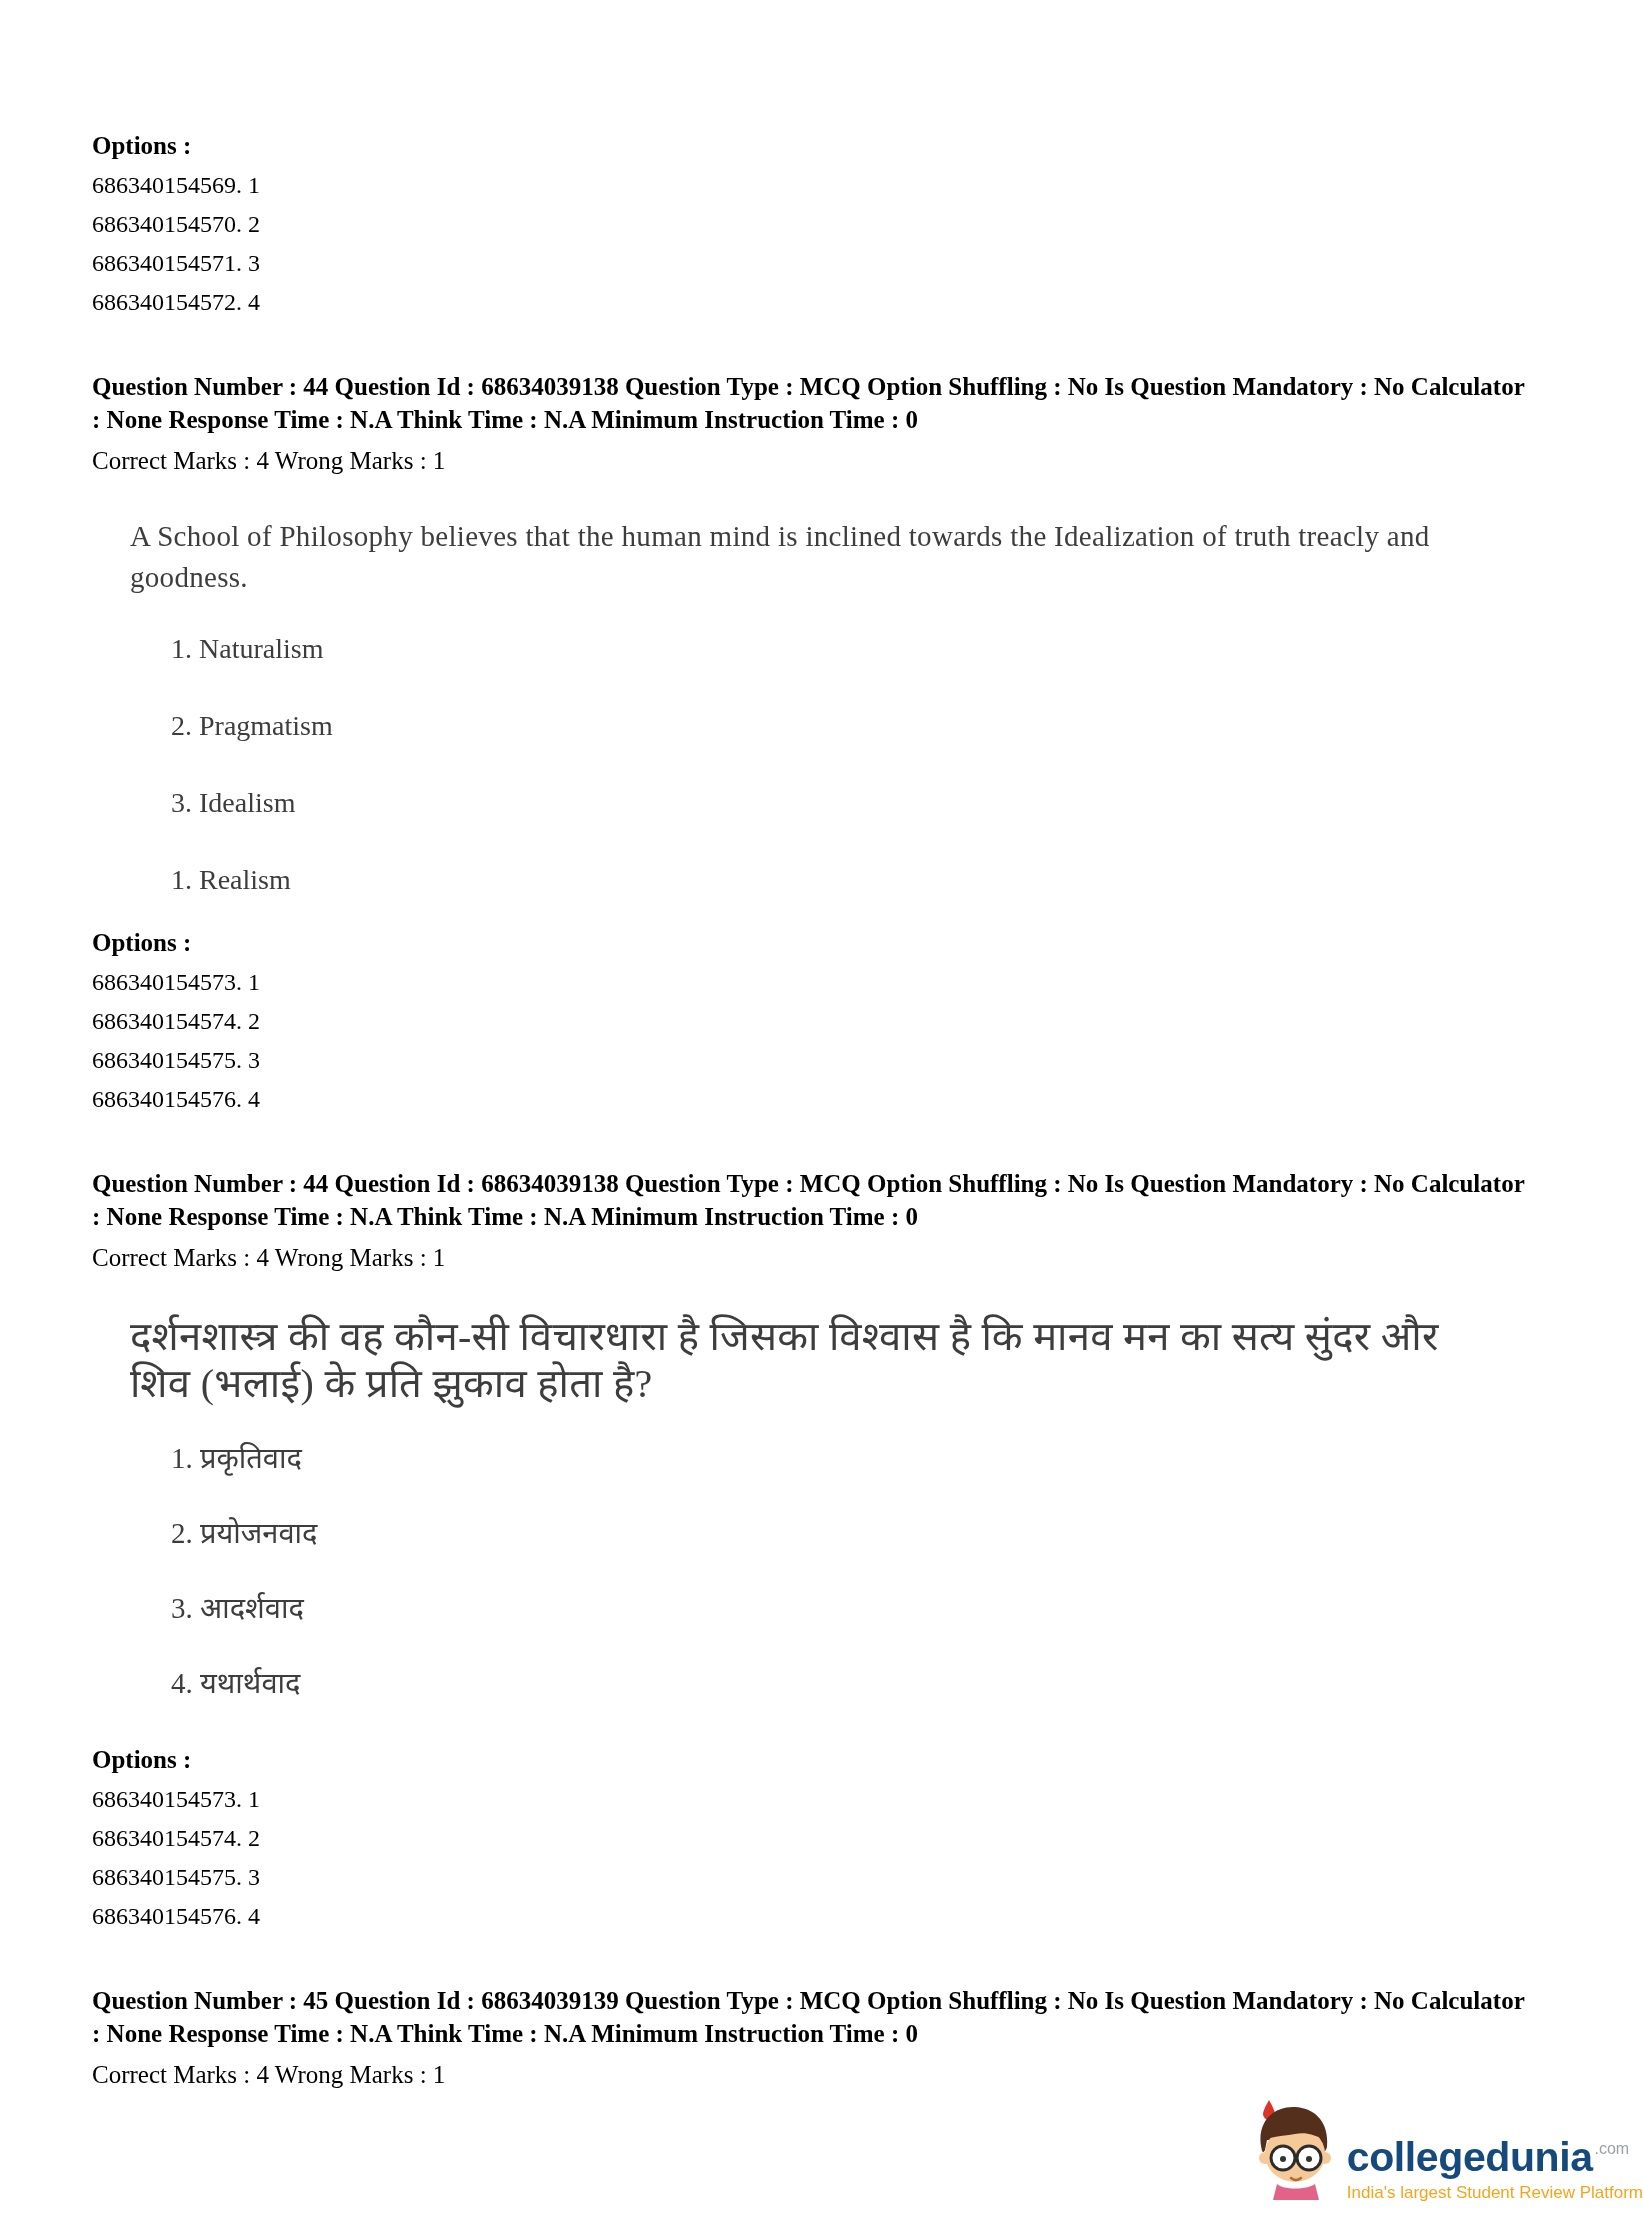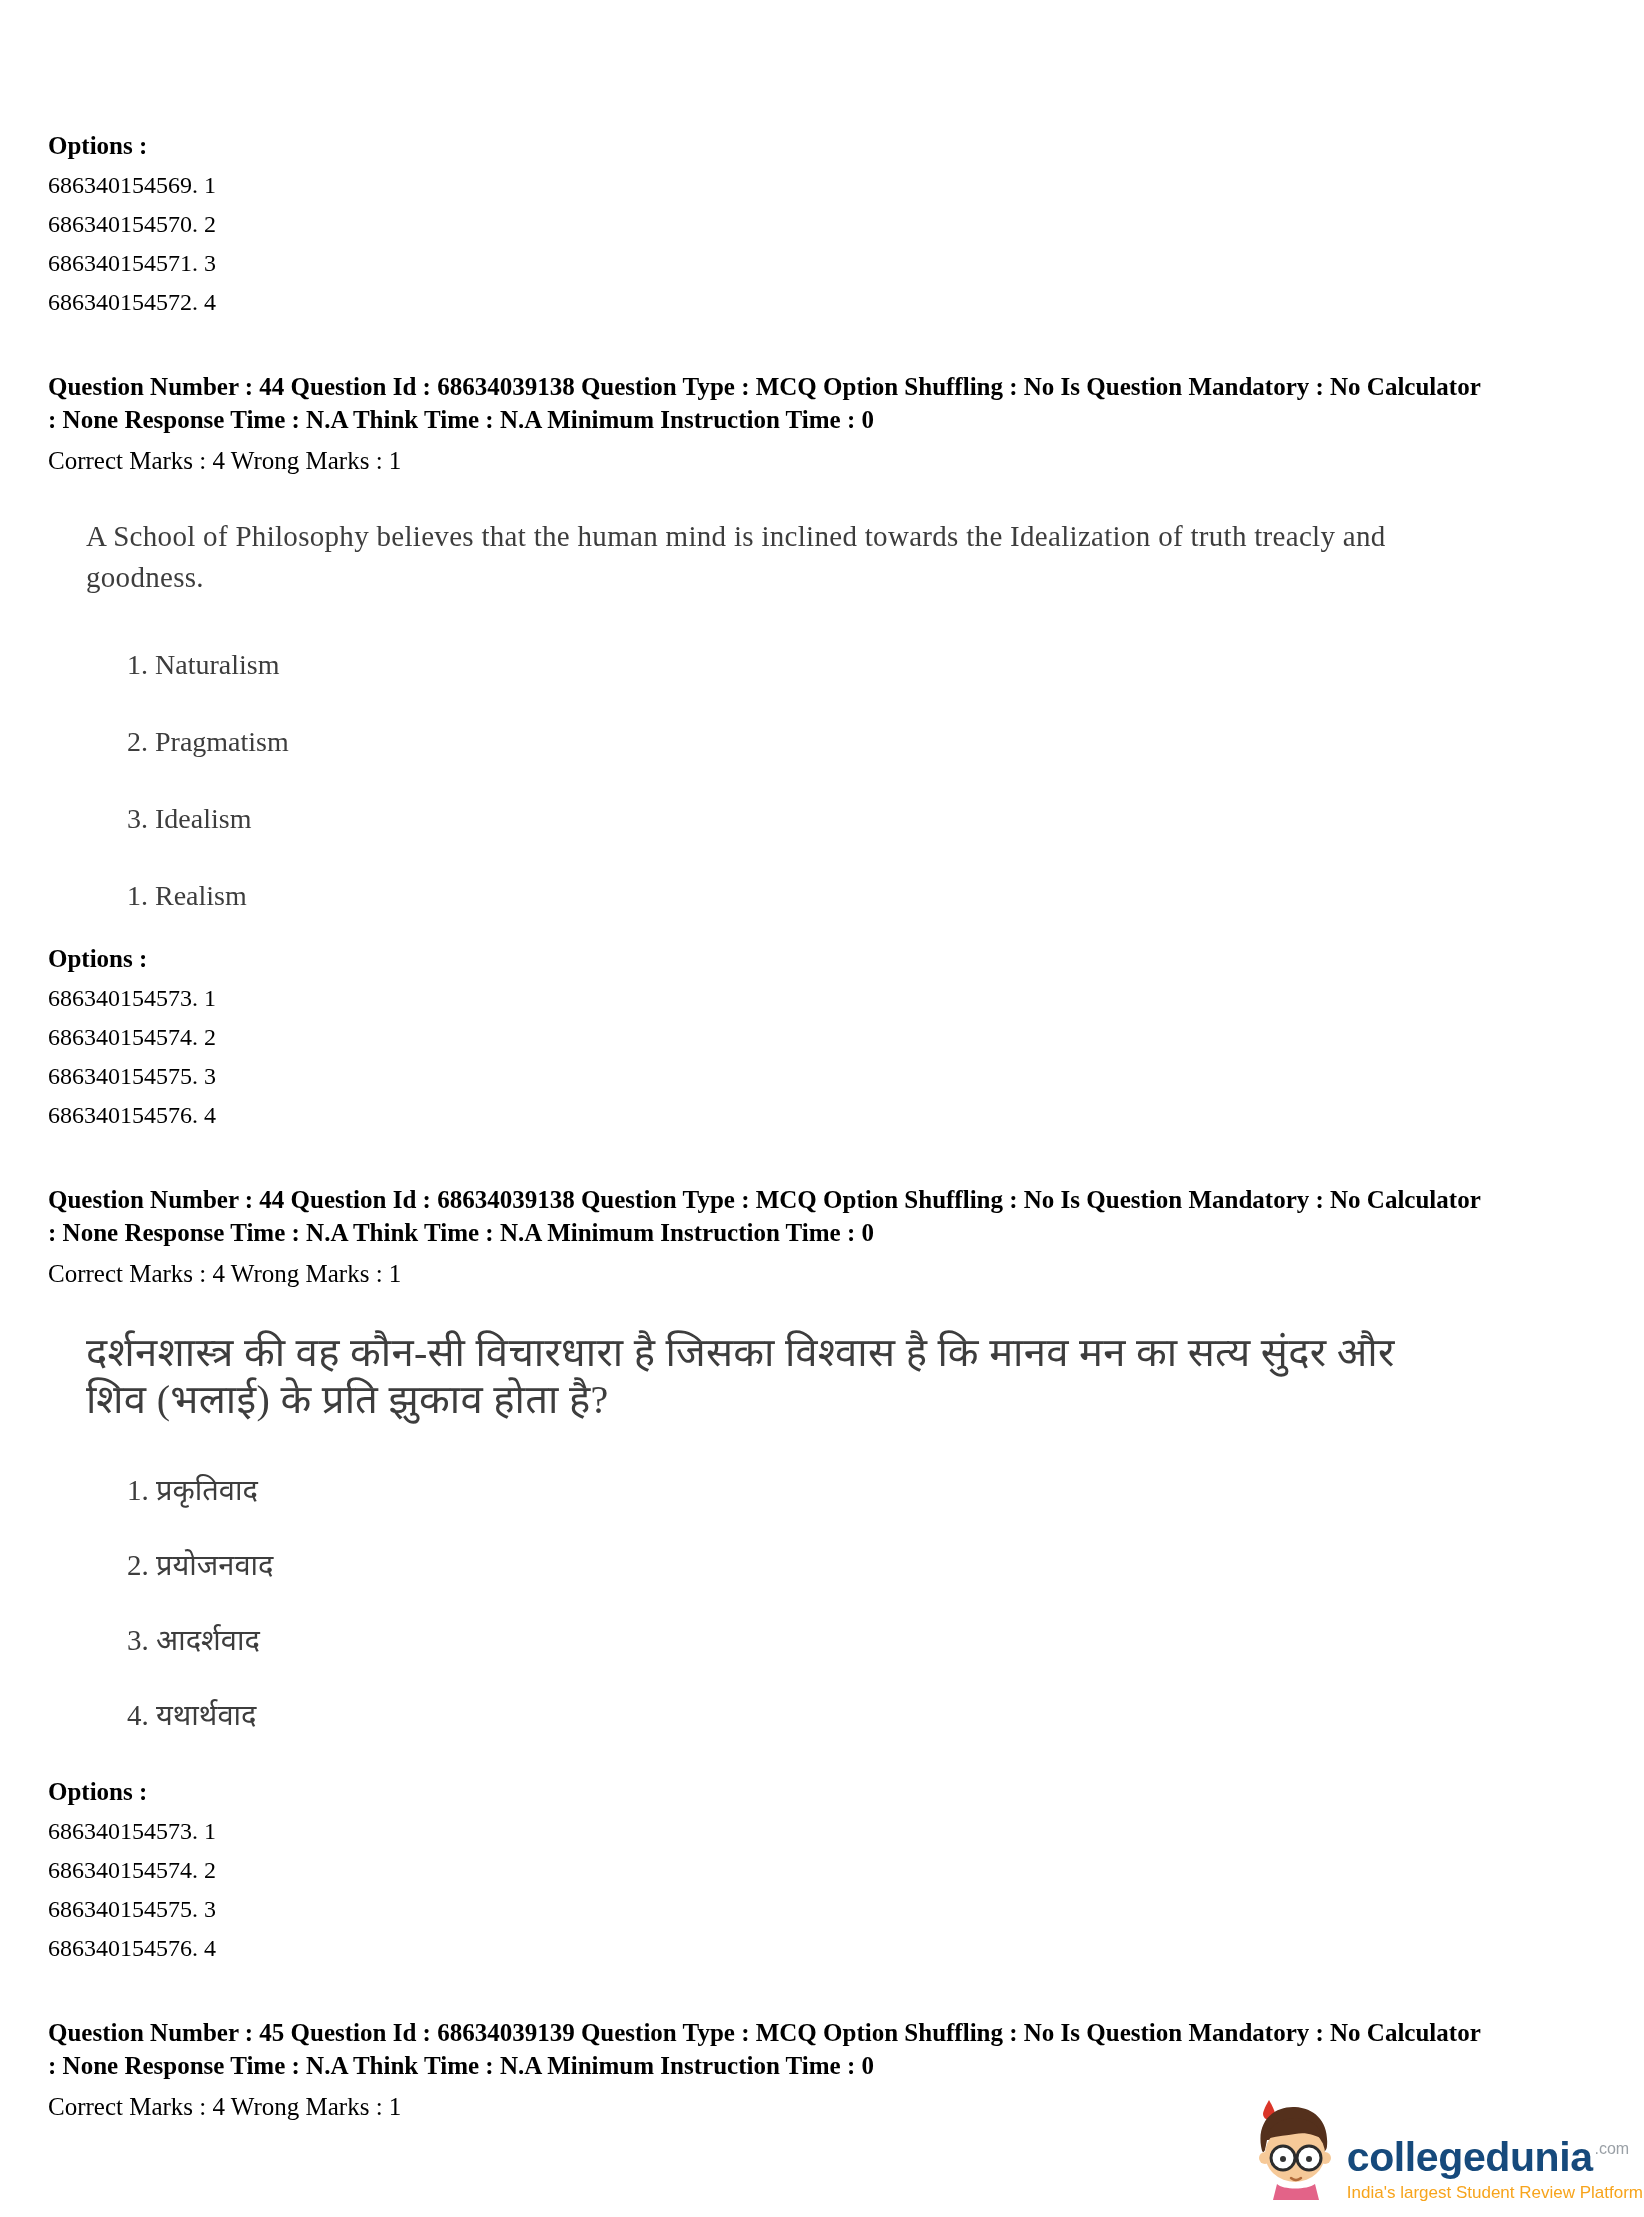--- a/index.html
+++ b/index.html
@@ -7,36 +7,36 @@
   .page {
     position:relative;
     width:1644px;
     height:2217px;
     margin:0 auto;
     background:#ffffff;
     font-family:"Liberation Serif","DejaVu Serif",serif;
     color:#000000;
     overflow:hidden;
   }
-  .content { padding:125px 0 0 48px; }
+  .content { padding:125px 0 0 92px; }
 
   
   .opt-label { font-weight:bold; font-size:25px; line-height:41px; }
   .id-line   { font-size:24px; line-height:39px; }
 
   
   .meta-block { margin-top:48px; max-width:1442px; }
   .meta-line  { font-weight:bold; font-size:25px; line-height:33px; }
   .marks-line { font-weight:normal; font-size:25px; line-height:33px; margin-top:8px; }
 
   
   .scan       { margin-top:39px; margin-left:38px; color:#3d3d3d; }
   .scan-q     { font-size:29px; line-height:41px; max-width:1366px; letter-spacing:0.3px; }
   .scan-q.hindi { font-size:40px; line-height:47px; font-family:"Liberation Serif","DejaVu Sans",serif; }
-  .choices    { margin-top:48px; margin-left:41px; }
+  .choices    { margin-top:32px; margin-left:41px; }
   .choice     { font-size:28px; line-height:38px; margin-bottom:39px; }
   .choice:last-child { margin-bottom:0; }
   .choice.hindi { font-size:29px; line-height:39px; margin-bottom:36px; font-family:"Liberation Serif","DejaVu Sans",serif; }
 
   .opt-block-follow { margin-top:23px; }
 
   
   .logo {
     position:absolute;
     right:1px;

